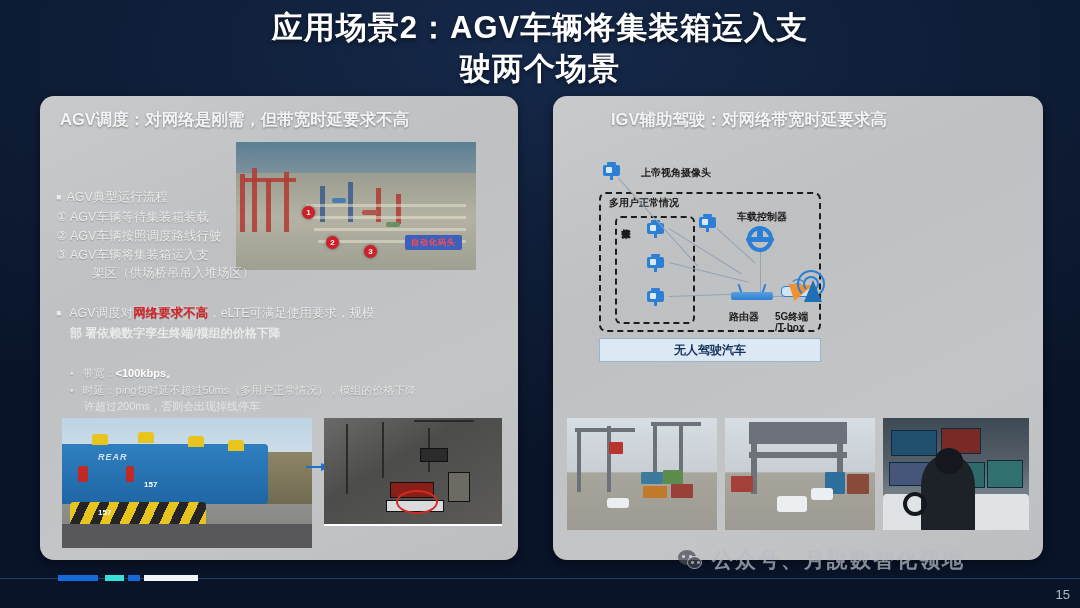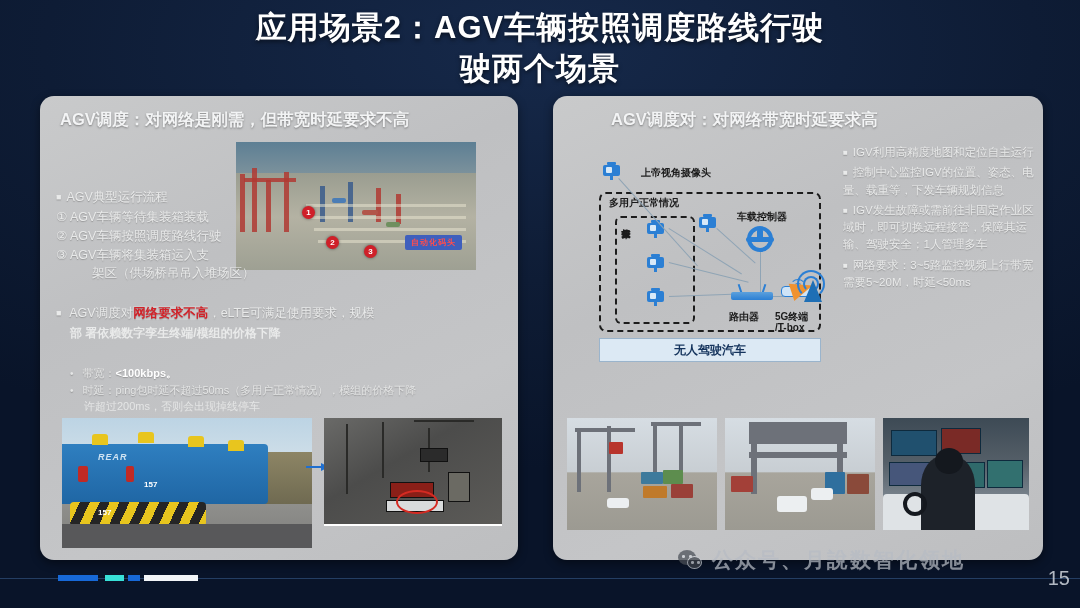--- a/index.html
+++ b/index.html
@@ -213,41 +213,41 @@
     color:#b7bcc4; font-size:21px; font-weight:bold;
     opacity:.72; letter-spacing:2px;
   }
   .wechat { position:relative; width:26px; height:20px; }
   .wechat .b1 { position:absolute; left:0; top:0; width:18px; height:15px;
     background:#4a4f57; border-radius:50%; }
   .wechat .b2 { position:absolute; left:9px; top:6px; width:15px; height:13px;
     background:#3c4149; border-radius:50%; border:1.5px solid #cfd3d8; }
   .wechat .d { position:absolute; background:#cfd3d8; width:2.5px; height:2.5px; border-radius:50%; }
   .pagenum {
-    position:absolute; right:10px; bottom:18px;
-    color:#cfd5dd; font-size:20px; opacity:.85;
+    position:absolute; right:10px; bottom:6px;
+    color:#cfd5dd; font-size:13px; opacity:.85;
   }
   .deco-bar { position:absolute; left:58px; bottom:27px; width:140px; height:6px; display:flex; }
   .deco-bar i { display:block; height:100%; }
   .seg-blue { width:46px; background:#1769d8; }
   .seg-gap1 { width:8px; background:transparent; }
   .seg-cyan { width:22px; background:#38e0d8; }
   .seg-gap2 { width:5px; background:transparent; }
   .seg-blue2{ width:14px; background:#1769d8; }
   .seg-gap3 { width:5px; background:transparent; }
   .seg-white{ width:62px; background:#f2f5f8; }
   .hline { position:absolute; left:0; right:0; bottom:29px; height:1px; background:rgba(90,140,210,.35); }
 </style>
 </head>
 <body>
 
 <div class="slide">
 
   <div class="title">
-    <span>应用场景2：AGV车辆按照调度路线行驶</span>
+    <span>应用场景2：AGV车辆将集装箱运入支</span>
     <span class="l2">驶两个场景</span>
   </div>
 
   <div class="panel panel-left">
 
     <div class="panel-title pt-left">AGV调度：对网络是刚需，但带宽时延要求不高</div>
 
     <div class="ph photo-aerial">
       <div class="aerial-sky"></div>
       <div class="aerial-ground"></div>
@@ -336,28 +336,22 @@
       <div class="cab-box" style="left:66px;top:64px;width:44px;height:16px;background:#8a1f18;"></div>
       <div class="cab-box" style="left:62px;top:82px;width:58px;height:12px;background:#d9dbdc;"></div>
       <div class="cab-box" style="left:124px;top:54px;width:22px;height:30px;background:#6b6a63;"></div>
       <div class="cab-red-circle"></div>
       <div class="cab-white"></div>
     </div>
   </div>
 
   <div class="panel panel-right">
 
-    <div class="panel-title pt-right">AGV调度对：对网络带宽时延要求高</div>
-
-    <div class="r-bullets">
-      <div class="r-item">IGV利用高精度地图和定位自主运行</div>
-      <div class="r-item">控制中心监控IGV的位置、姿态、电量、载重等，下发车辆规划信息</div>
-      <div class="r-item">IGV发生故障或需前往非固定作业区域时，即可切换远程接管，保障其运输、驾驶安全；1人管理多车</div>
-      <div class="r-item">网络要求：3~5路监控视频上行带宽需要5~20M，时延&lt;50ms</div>
-    </div>
+    <div class="panel-title pt-right">IGV辅助驾驶：对网络带宽时延要求高</div>
+
 
     <div class="diagram">
 
       <div class="cam" style="left:24px;top:12px;">
         <div class="cam-top"></div>
           <div class="cam-body"></div>
           <div class="cam-lens"></div>
           <div class="cam-stand"></div>
       </div>
       <div class="dg-lbl" style="left:62px;top:14px;">上帝视角摄像头</div>

